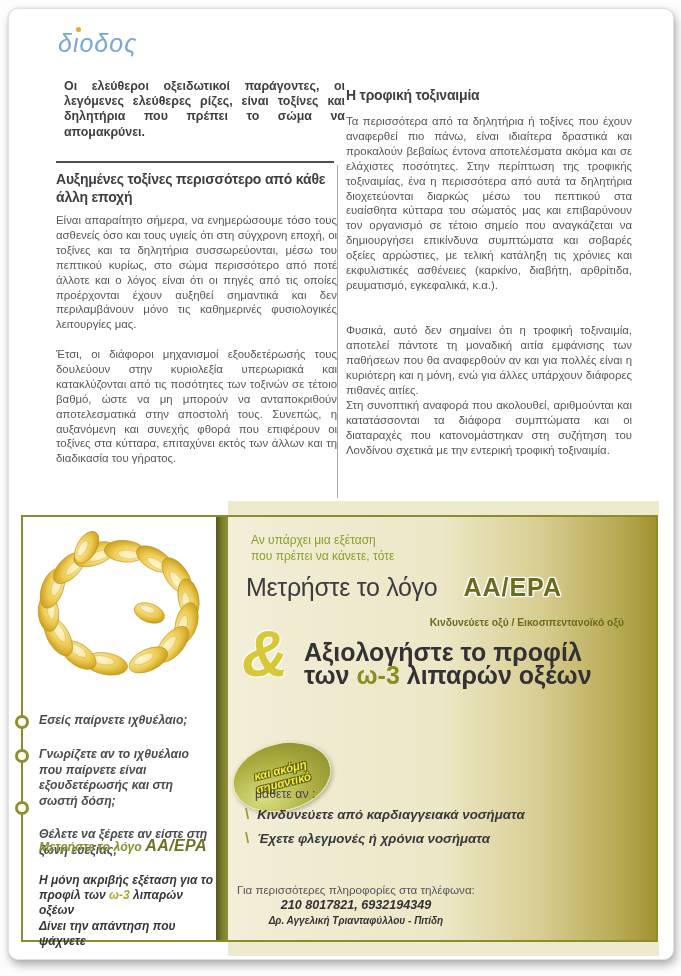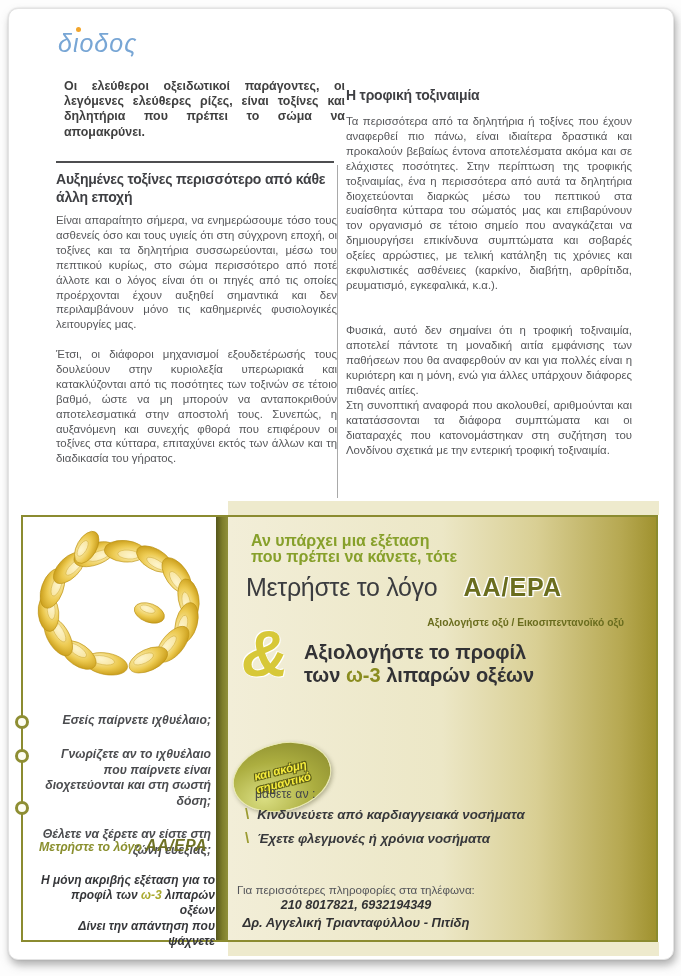--- a/index.html
+++ b/index.html
@@ -23,67 +23,67 @@
   .p-l2{left:47px;top:338px;width:281px;}
   .p-r1{left:337px;top:105px;width:286px;}
   .p-r2{left:337px;top:314px;width:286px;}
   .p-r3{left:337px;top:389px;width:286px;}
   .col-divider{position:absolute;left:328px;top:156px;width:1px;height:333px;background:#a9a9a9;}
   
   .ad-topstrip{position:absolute;left:219px;top:492px;width:431px;height:14px;background:#eeeacd;}
   .ad-bottomstrip{position:absolute;left:219px;top:933px;width:431px;height:14px;background:#eeeacd;}
   .ad-box{position:absolute;left:12px;top:506px;width:637px;height:427px;box-sizing:border-box;
           border:2px solid #8b8b30;display:flex;background:#fff;}
-  .ad-left{position:relative;width:193px;background:#fff;flex:none;text-align:right;}
+  .ad-left{position:relative;width:193px;background:#fff;flex:none;}
   .ad-sep{width:12px;flex:none;background:linear-gradient(90deg,#55561b,#7e7e2c 55%,#90903c);}
   .ad-right{position:relative;flex:1;
             background:linear-gradient(90deg,#f2eed8 0%,#ece7c6 50%,#d9cf94 72%,#b6a851 92%,#a0922f 100%);}
   
   .capsules{position:absolute;left:3px;top:4px;}
   .question{position:absolute;left:16px;width:172px;margin:0;
             font-size:12.2px;line-height:15.5px;font-style:italic;font-weight:bold;color:#4b4c4f;}
   .q1{top:196px;} .q2{top:230px;} .q3{top:282px;margin-top:28px;}
   .q-ring{position:absolute;left:-8px;width:14px;height:14px;border:3px solid #8e8e33;border-radius:50%;
           background:#fdfdf2;box-sizing:border-box;}
   .r1{top:198px;} .r2{top:232px;} .r3{top:284px;}
   .measure{position:absolute;left:16px;top:320px;margin:0;white-space:nowrap;}
   .measure .m-label{font-size:12.3px;font-style:italic;color:#8a8f2e;font-weight:bold;}
   .measure .m-ratio{font-size:16px;font-weight:bold;font-style:italic;color:#6e7124;letter-spacing:.4px;}
   .claim{position:absolute;left:16px;top:356px;width:176px;margin:0;
          font-size:12px;line-height:15.2px;font-style:italic;font-weight:bold;color:#36373a;}
   .claim .omega{color:#a9a92f;}
   
-  .ad-lead{position:absolute;left:23px;top:16px;margin:0;font-size:16px;line-height:15.5px;
-           font-weight:bold;color:#87a02b;}
+  .ad-lead{position:absolute;left:23px;top:16px;margin:0;font-size:12px;line-height:15.5px;
+           font-weight:normal;color:#87a02b;}
   .headline{position:absolute;left:18px;top:56px;white-space:nowrap;}
   .headline .hl-text{font-size:25px;color:#3b3c3f;letter-spacing:-.3px;}
   .headline .hl-ratio{font-size:25px;font-weight:bold;color:#6a6d1e;letter-spacing:1px;margin-left:26px;
       text-shadow:0 0 3px #fff,0 0 3px #fff,1px 1px 0 #fff,-1px -1px 0 #fff,1px -1px 0 #fff,-1px 1px 0 #fff;}
   .ratio-sub{position:absolute;left:100px;top:100px;width:296px;margin:0;text-align:right;
              font-size:10.3px;font-weight:bold;color:#6a6d1e;}
   .amp{position:absolute;left:14px;top:100px;font-size:64px;font-weight:bold;font-style:italic;color:#d7c838;
        text-shadow:0 0 2px #fff,1px 1px 0 #fff,-1px -1px 0 #fff;}
-  .evaluate{position:absolute;left:76px;top:124px;font-size:20px;line-height:23px;font-weight:bold;color:#323235;}
+  .evaluate{position:absolute;left:76px;top:124px;font-size:25px;line-height:23px;font-weight:bold;color:#323235;}
   .evaluate .omega{color:#8a8c1f;}
   .badge{position:absolute;left:4px;top:226px;width:98px;height:66px;border-radius:50%;
          background:radial-gradient(ellipse at 28% 75%,#dade82 0%,#acae40 50%,#82832a 100%);
          transform:rotate(-14deg);border:1px solid #e9e9b4;
          display:flex;flex-direction:column;align-items:center;justify-content:center;
          box-shadow:1px 2px 4px rgba(60,60,20,.35);}
   .badge span{font-size:11.5px;line-height:13px;font-weight:bold;font-style:italic;color:#f6ec3c;
          text-shadow:1px 1px 0 #5d5e16,-1px 1px 0 #5d5e16,1px -1px 0 #5d5e16,-1px -1px 0 #5d5e16;}
   .learn{position:absolute;left:27px;top:270px;margin:0;font-size:12.3px;color:#46474a;}
   .risks{position:absolute;left:17px;top:288px;margin:0;padding:0;list-style:none;}
   .risks li{margin:0 0 7px 0;font-size:13.3px;font-style:italic;font-weight:bold;color:#37383b;}
   .risk-bullet{color:#9b9b31;font-weight:bold;font-style:normal;font-size:15px;margin-right:8px;}
   .contact{position:absolute;left:9px;top:366px;text-align:center;}
   .contact p{margin:0;}
   .c-label{font-size:11.6px;color:#54555a;}
   .c-phones{font-size:12.6px;font-weight:bold;font-style:italic;color:#323234;margin-top:2px !important;}
-  .c-doctor{font-size:13px;font-weight:bold;font-style:italic;color:#323234;margin-top:3px !important;}
+  .c-doctor{font-size:10px;font-weight:bold;font-style:italic;color:#323234;margin-top:3px !important;}
 </style>
 </head>
 <body>
 
 <div class="page">
 
   <div class="logo">
     <span>δ</span><span class="iota">ι</span><span>οδος</span>
   </div>
 
@@ -181,41 +181,41 @@
               <ellipse cx="-3" cy="-3" rx="8" ry="3.5" fill="#fff7d8" opacity=".5"></ellipse>
             </g>
         </g>
       </svg>
 
       <span class="q-ring r1"></span>
       <span class="q-ring r2"></span>
       <span class="q-ring r3"></span>
 
       <p class="question q1">Εσείς παίρνετε  ιχθυέλαιο;</p>
-      <p class="question q2">Γνωρίζετε αν το ιχθυέλαιο που παίρνετε είναι διοχετεύονται και στη σωστή δόση;</p>
+      <p class="question q2">Γνωρίζετε αν το ιχθυέλαιο που παίρνετε είναι εξουδετέρωσής και στη σωστή δόση;</p>
       <p class="question q3">Θέλετε να ξέρετε αν είστε στη ζώνη ευεξίας;</p>
 
       <p class="measure"><span class="m-label">Μετρήστε το λόγο </span><span class="m-ratio">AA/EPA</span></p>
 
       <p class="claim"><span>Η μόνη ακριβής εξέταση για το προφίλ των </span><span class="omega">ω-3</span><span> λιπαρών οξέων </span><br><span>Δίνει την απάντηση που ψάχνετε</span></p>
     </div>
 
     <div class="ad-sep"></div>
 
     <div class="ad-right">
       <p class="ad-lead">
         <span>Αν υπάρχει μια εξέταση</span><br>
         <span>που πρέπει να κάνετε, τότε</span>
       </p>
 
       <div class="headline">
         <span class="hl-text">Μετρήστε το λόγο</span><span class="hl-ratio">AA/EPA</span>
       </div>
 
-      <p class="ratio-sub">Αξιολογήστε οξύ / Εικοσιπεντανοϊκό οξύ</p>
+      <p class="ratio-sub">Κινδυνεύετε οξύ / Εικοσιπεντανοϊκό οξύ</p>
 
       <div class="amp">&amp;</div>
 
       <div class="evaluate">
         <span>Αξιολογήστε το προφίλ</span><br>
         <span>των </span><span class="omega">ω-3</span><span> λιπαρών οξέων</span>
       </div>
 
       <div class="badge">
         <span>και ακόμη</span>

